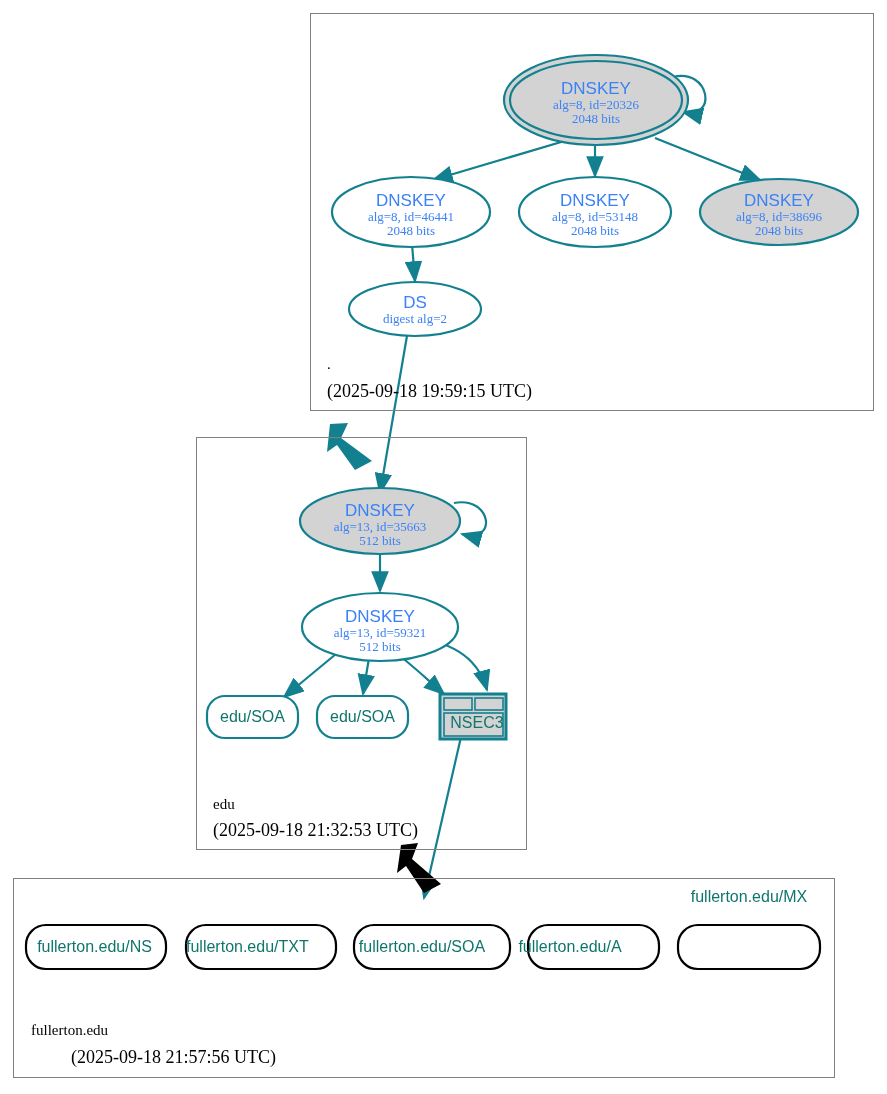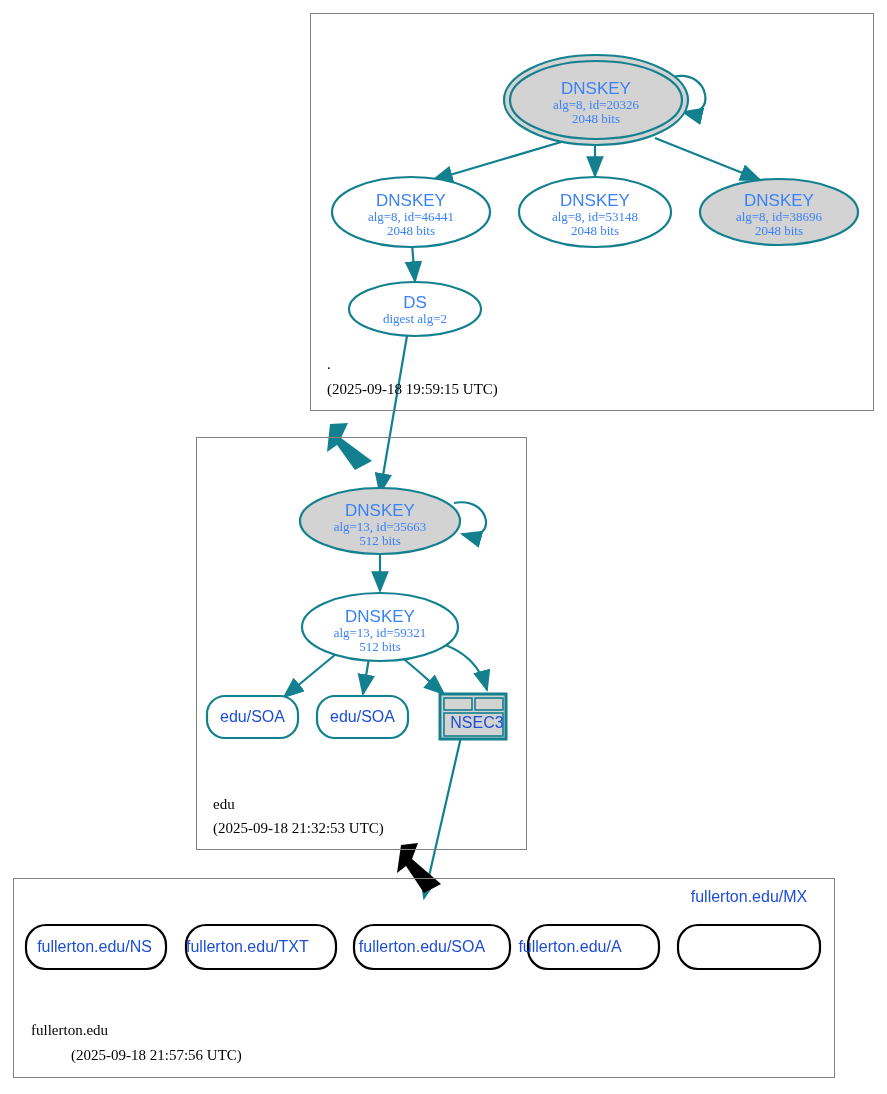--- a/index.html
+++ b/index.html
@@ -30,21 +30,21 @@
   .zone-label {
     position: absolute;
     font-family: "Liberation Serif", serif;
     color: #000000;
     white-space: nowrap;
   }
   .zone-name {
     font-size: 15px;
   }
   .zone-time {
-    font-size: 15px;
+    font-size: 18px;
   }
   .node-text {
     position: absolute;
     text-align: center;
     white-space: nowrap;
     color: #3b82f6;
     pointer-events: none;
   }
   .nt-title {
     font-family: "Liberation Sans", sans-serif;
@@ -52,21 +52,21 @@
     line-height: 18px;
   }
   .nt-sub {
     font-family: "Liberation Serif", serif;
     font-size: 13px;
     line-height: 14px;
   }
   .rr-text {
     font-family: "Liberation Sans", sans-serif;
     font-size: 16px;
-    color: #1d4ed8;
+    color: #0f766e;
     text-align: center;
     white-space: nowrap;
     position: absolute;
   }
 </style>
 </head>
 <body>
 
 <svg id="canvas" viewBox="0 0 887 1094" xmlns="http://www.w3.org/2000/svg">
   <defs>

